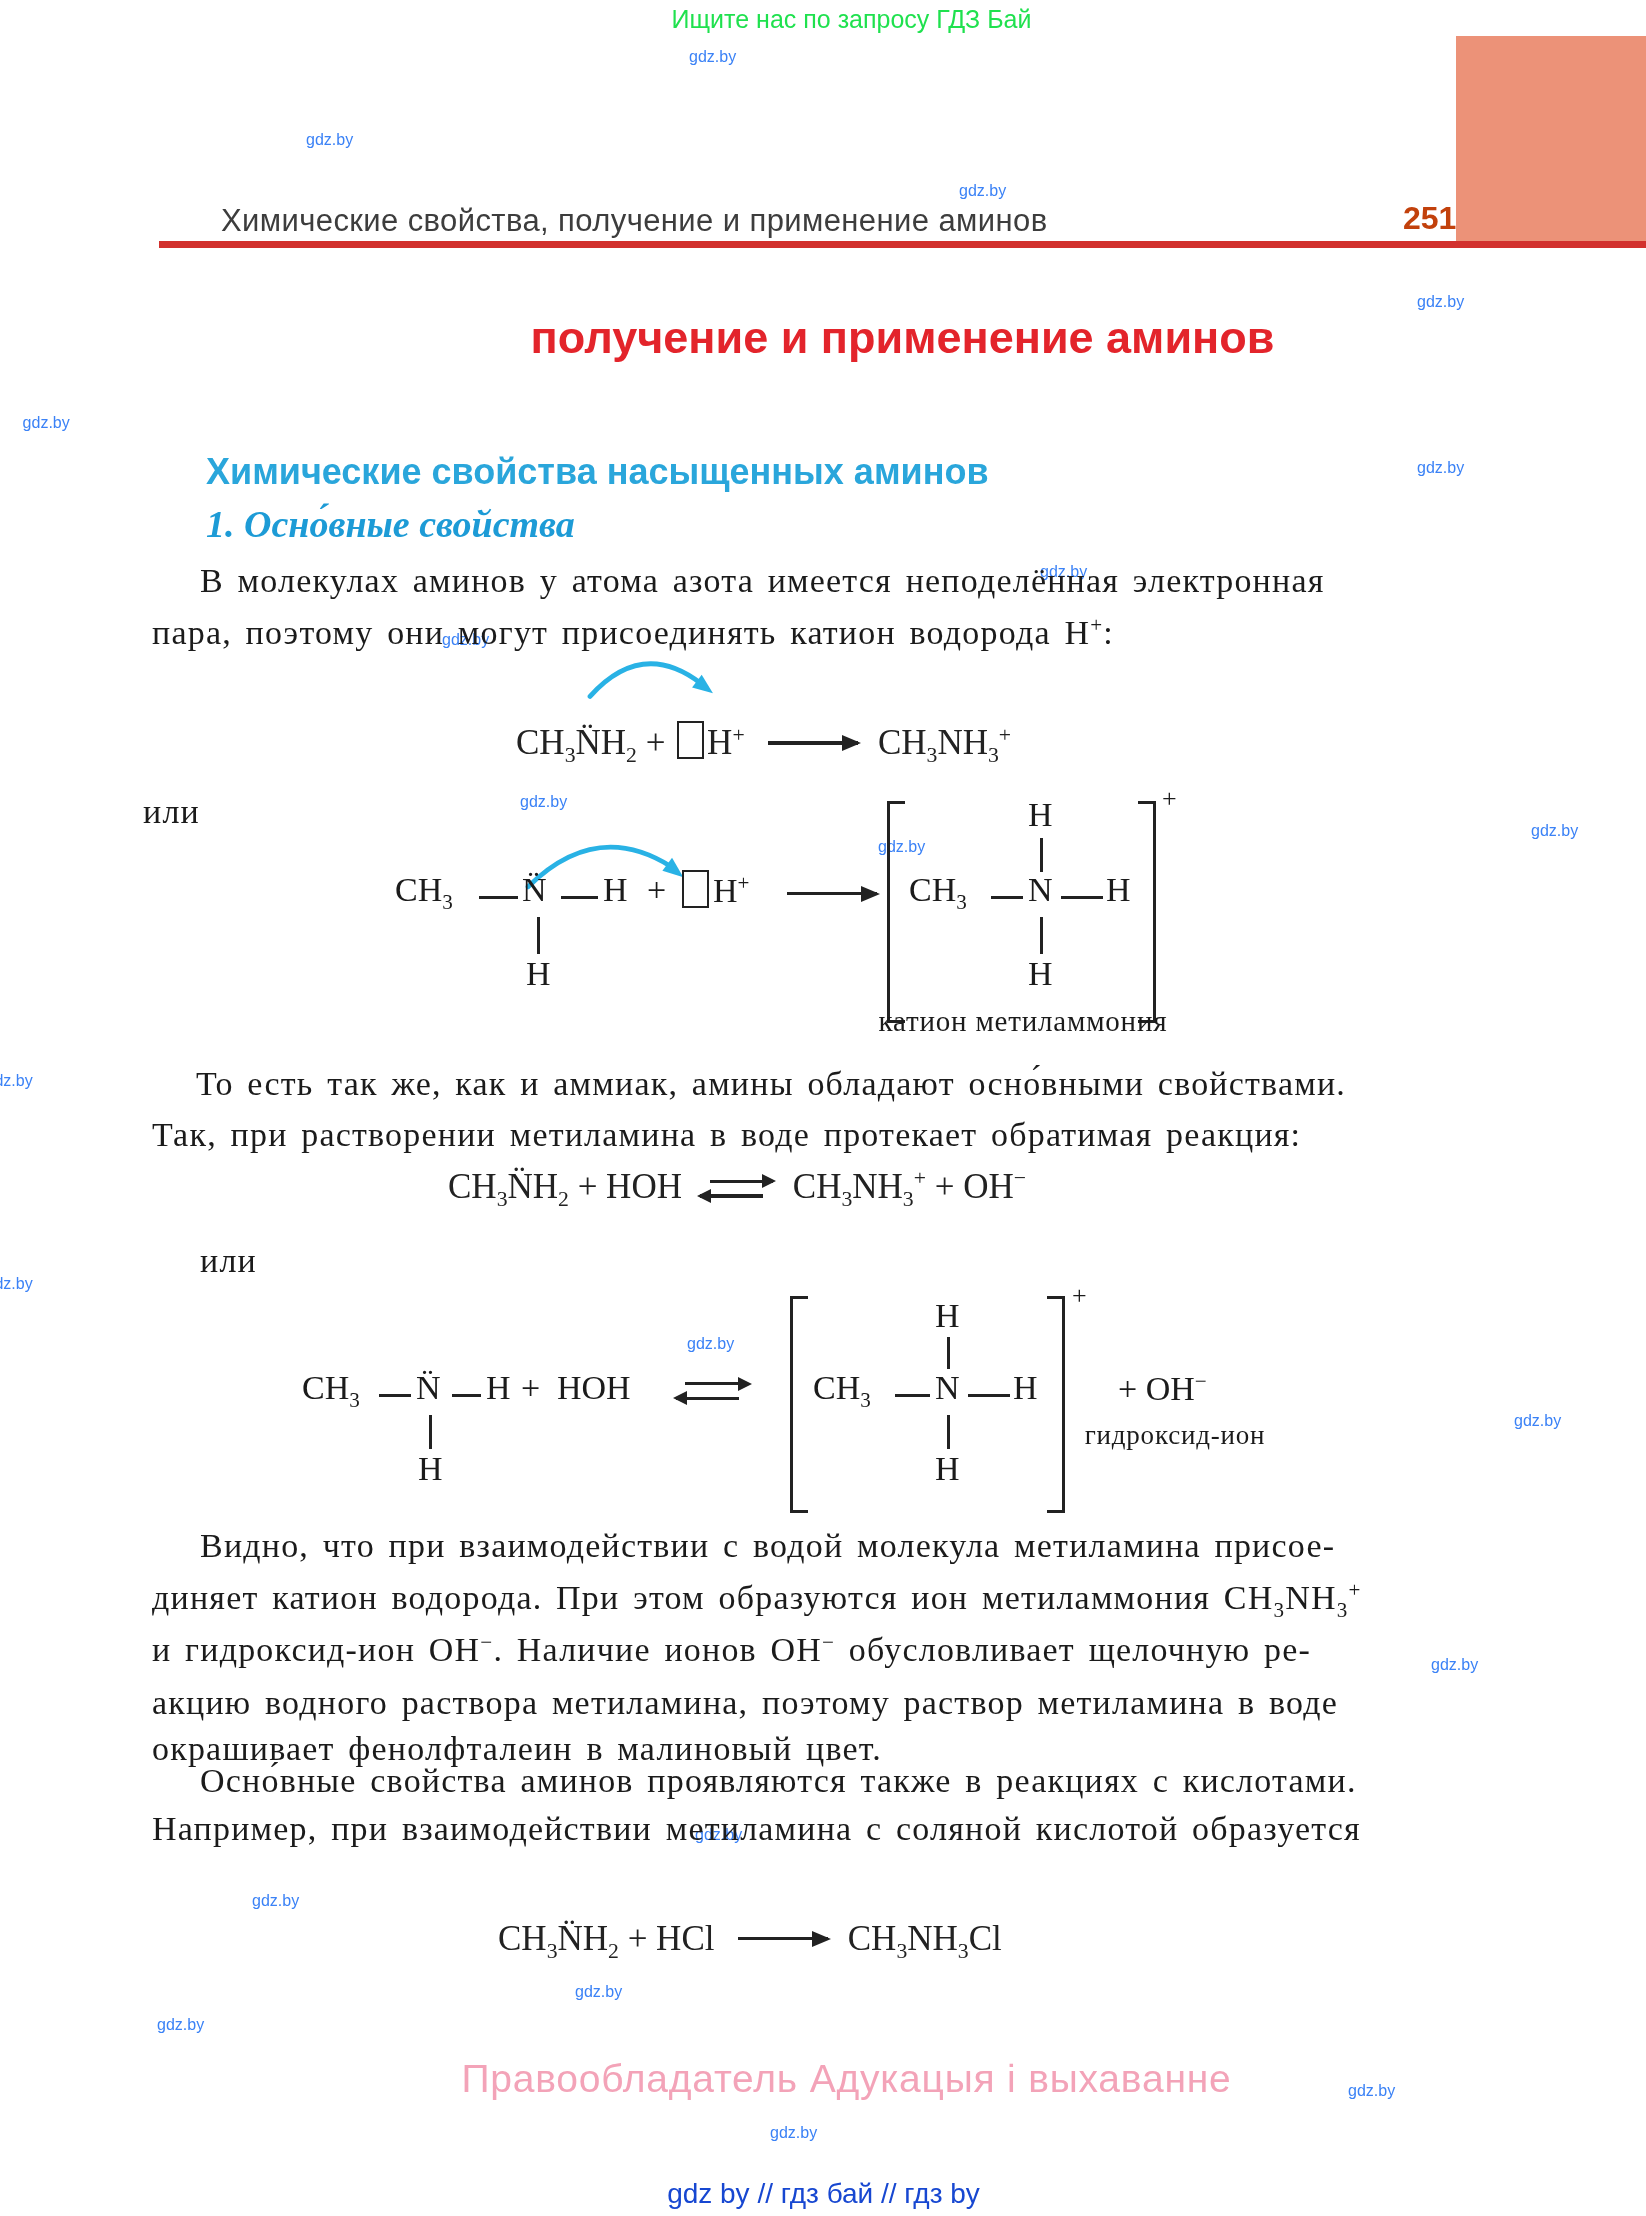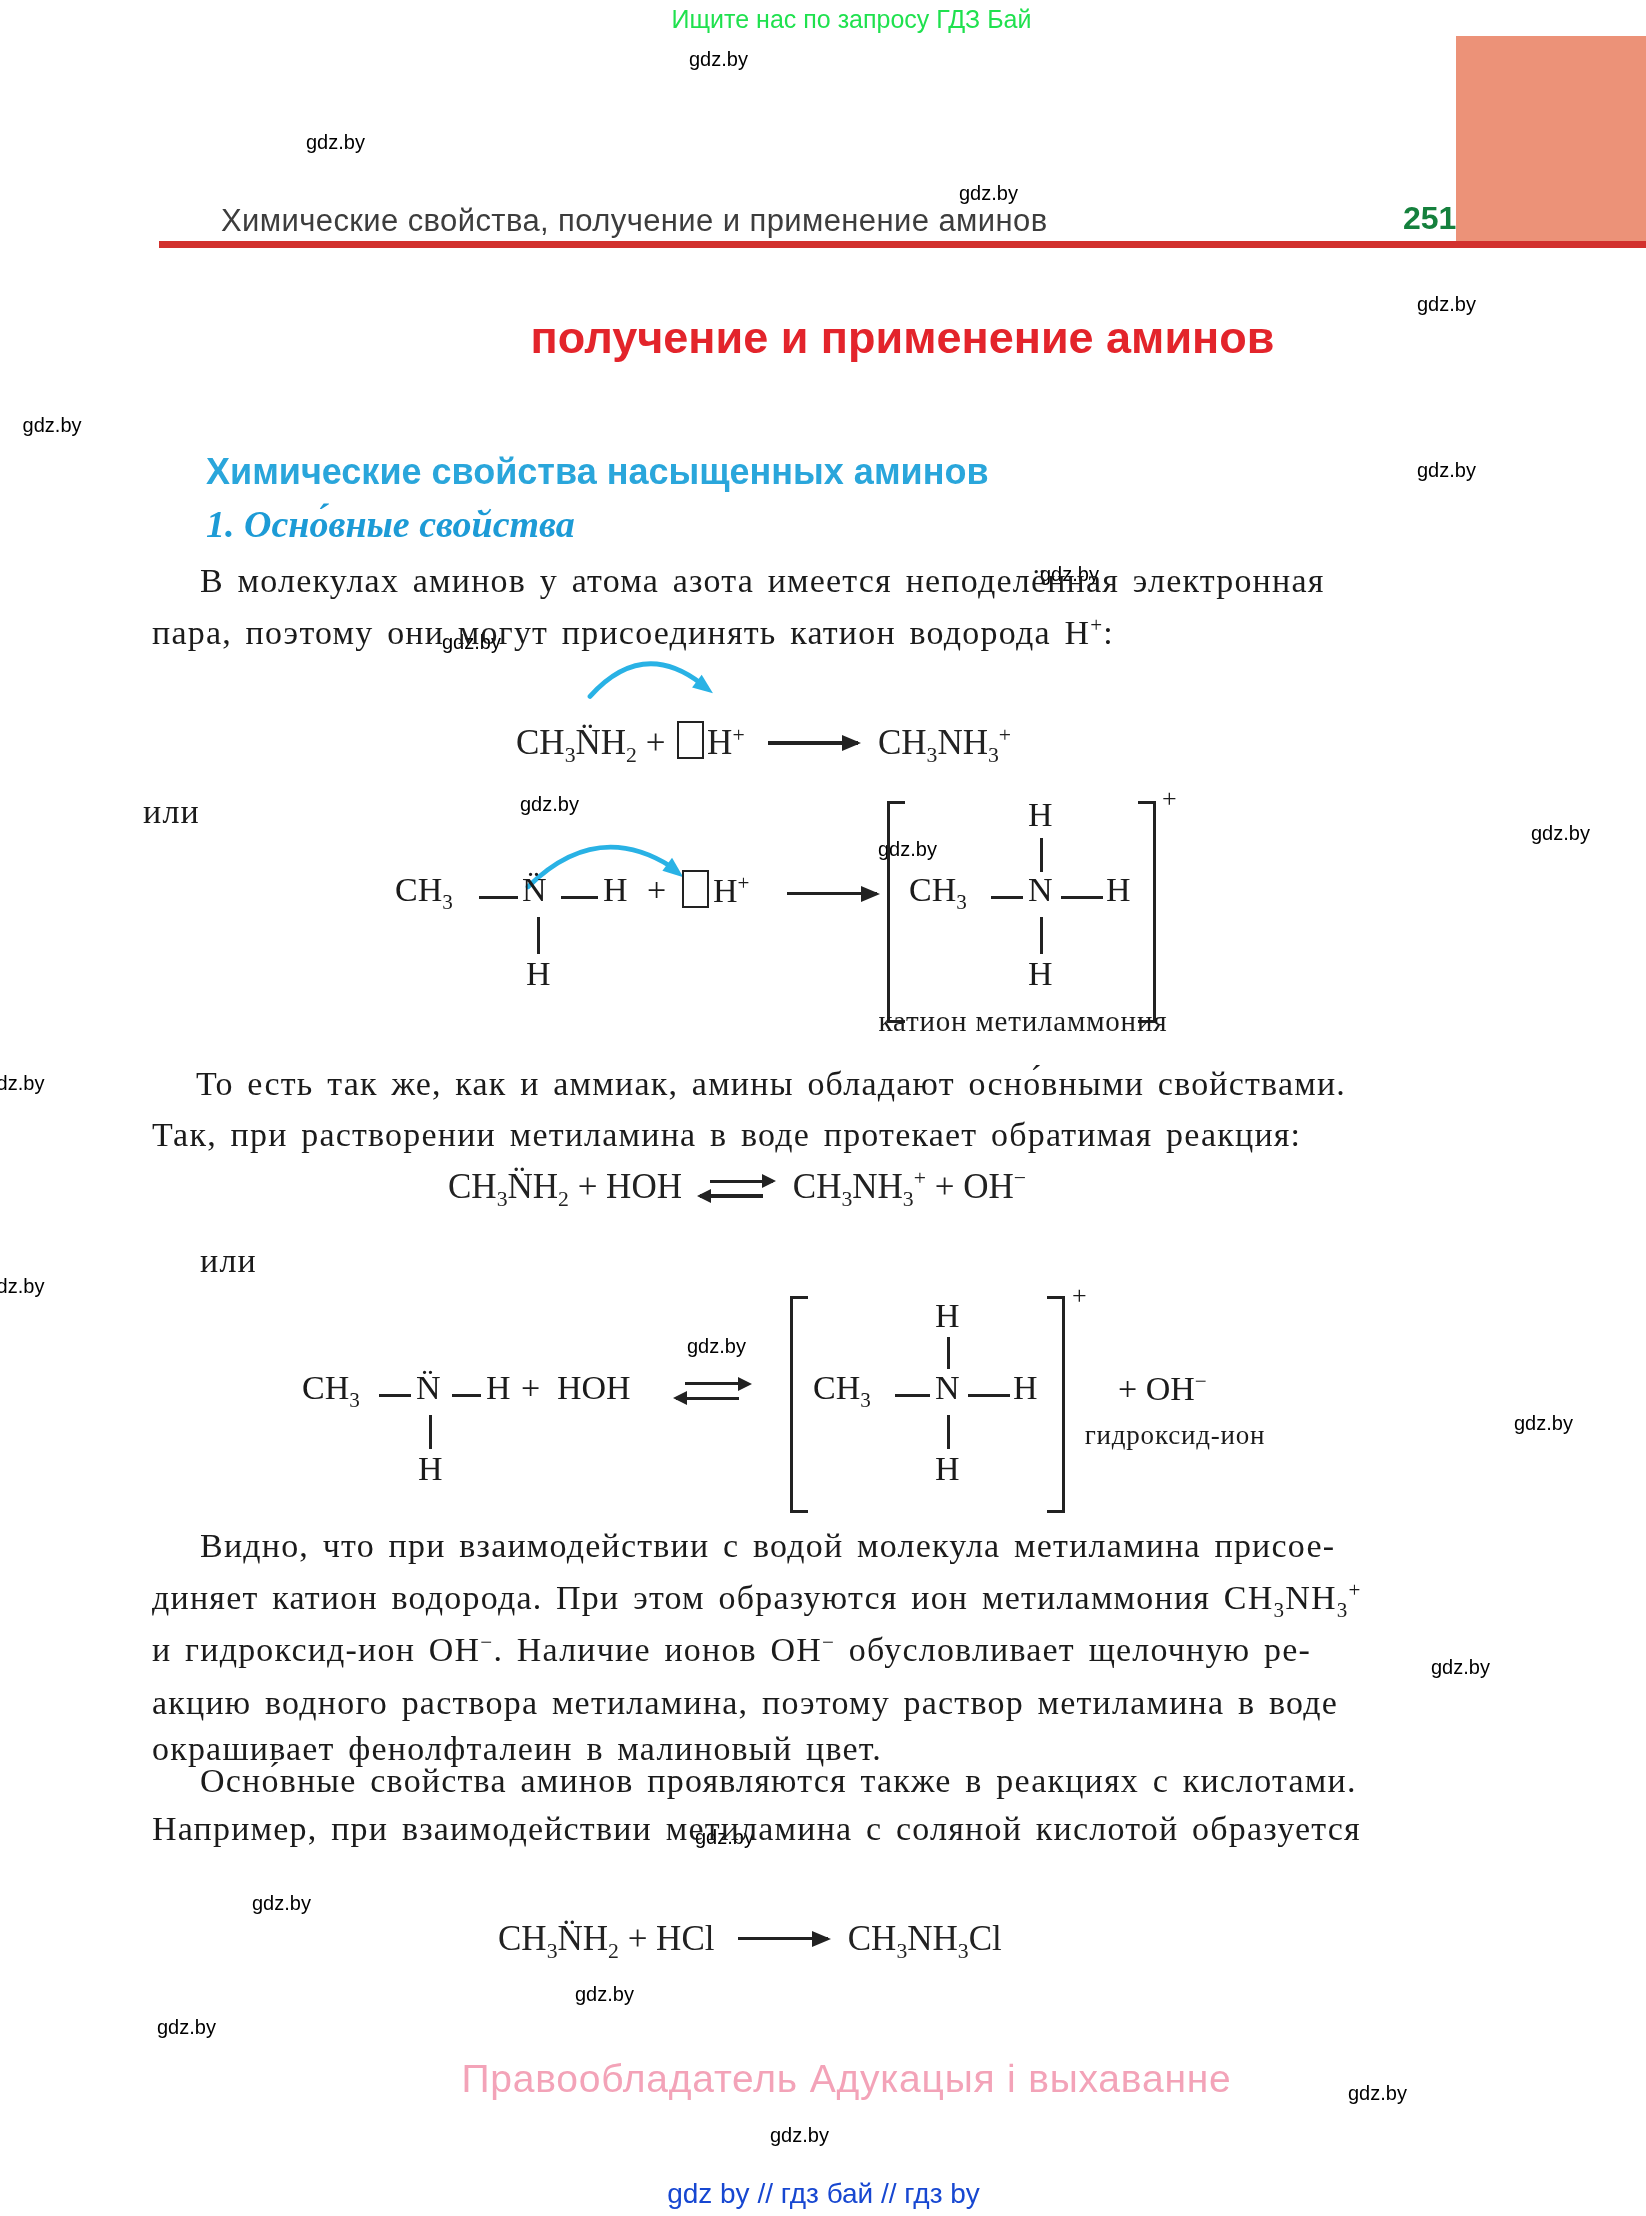--- a/index.html
+++ b/index.html
@@ -1,23 +1,23 @@
 <!DOCTYPE html>
 <html style="font-size:13px"><head>
 <meta charset="utf-8">
 <style>
   html,body{margin:0;padding:0;background:#888;}
   .page{position:relative;width:1647px;height:2216px;background:#ffffff;overflow:hidden;
         font-family:"Liberation Serif",serif;color:#1b1b1b;}
   .abs{position:absolute;}
   .sans{font-family:"Liberation Sans",sans-serif;padding-left:28px;}
-  .wm{position:absolute;font-family:"Liberation Sans",sans-serif;font-size:20px;color:#000000;white-space:nowrap;}
+  .wm{position:absolute;font-family:"Liberation Sans",sans-serif;font-size:16px;color:#3b82f6;white-space:nowrap;}
   .green-note{left:0;top:4.8px;width:100%;text-align:center;font-size:25px;color:#1fe14e;}
   .run-head{left:159px;top:203px;font-size:31px;color:#3d3d3d;white-space:nowrap;letter-spacing:0.4px;margin-left:34px;}
-  .page-num{left:1375px;top:200px;font-size:32px;font-weight:bold;color:#15803d;}
+  .page-num{left:1375px;top:200px;font-size:32px;font-weight:bold;color:#c2410c;}
   .red-rule{left:159px;top:241px;width:1488px;height:7.3px;background:#d2312e;}
   .salmon-panel{left:1456px;top:36px;width:190px;height:205px;background:#ec9278;}
   .sec-title{left:161px;top:297px;width:1483px;text-align:center;font-family:"Liberation Sans",sans-serif;
              font-weight:bold;font-size:45px;line-height:81px;color:#e3242b;}
   .subhead{left:206px;top:451px;font-family:"Liberation Sans",sans-serif;font-weight:bold;
            font-size:36px;color:#2aa6db;white-space:nowrap;}
   .item-head{left:206px;top:502px;font-style:italic;font-weight:bold;font-size:38px;color:#1d9bd6;white-space:nowrap;}
   .bodyline{position:absolute;font-size:34px;line-height:1.2;letter-spacing:1.2px;word-spacing:4px;white-space:nowrap;color:#1b1b1b;}
   .eqline{position:absolute;font-size:35px;line-height:1.1;white-space:nowrap;color:#222;}
   sub{font-size:62%;}

